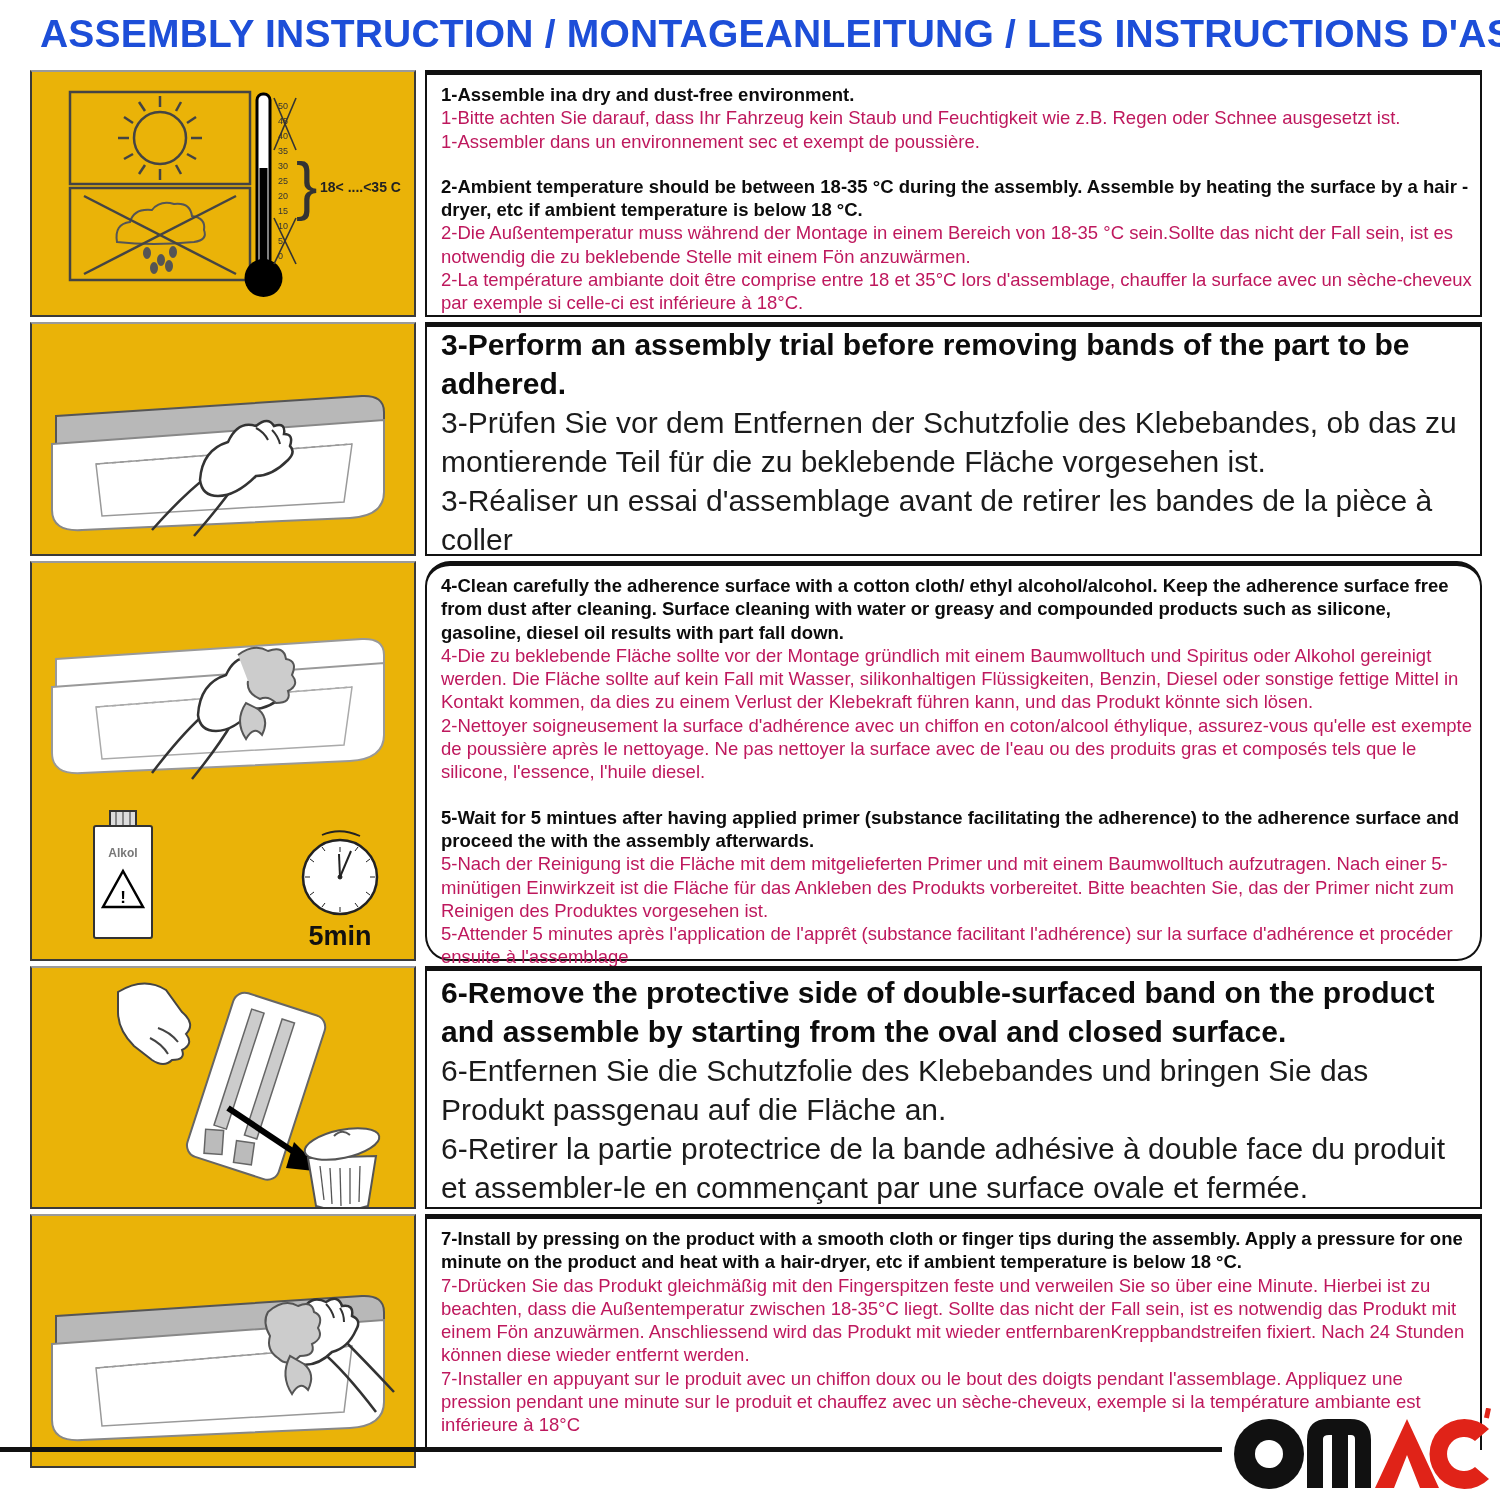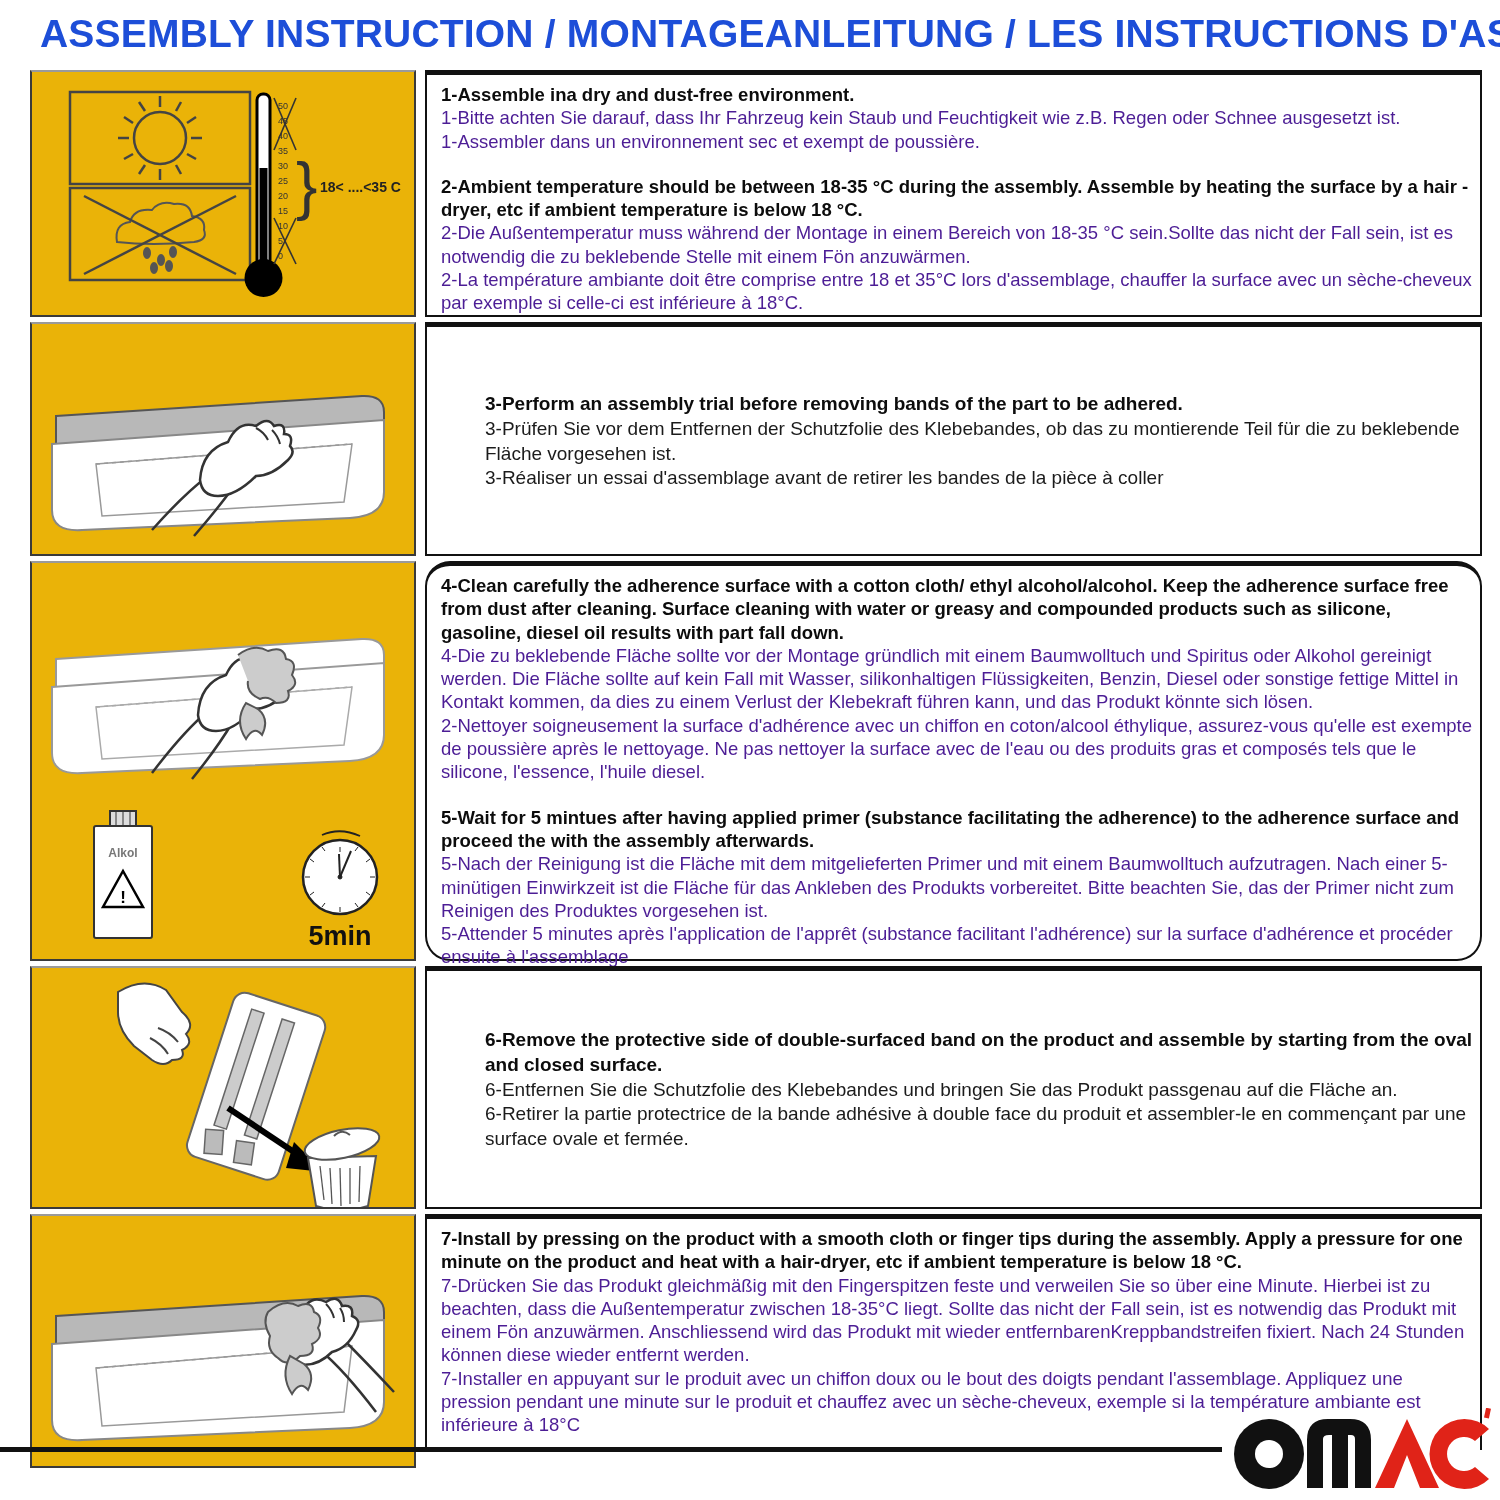--- a/index.html
+++ b/index.html
@@ -16,24 +16,24 @@
     position:absolute;left:30px;width:386px;background:#eab308;
     border:2px solid #3a3a3a;border-top-color:#9a9a9a;box-sizing:border-box;
   }
   .text-box{
     position:absolute;left:425px;width:1057px;background:#fff;
     border:2px solid #111;border-top:5px solid #111;box-sizing:border-box;
     padding:8px 7px 6px 14px;
   }
   .vcenter{display:flex;flex-direction:column;justify-content:center;}
   p{margin:0;}
-  .txt{font-size:18.5px;line-height:1.26;color:#4c1d95;}
+  .txt{font-size:18.5px;line-height:1.26;color:#be185d;}
   .bold{font-weight:bold;color:#0c0c0c;}
   .gap{margin-top:22px;}
-  .big{font-size:19px;line-height:1.3;margin-left:44px;}
+  .big{font-size:30px;line-height:1.3;}
   svg{display:block;}
   .bottom-rule{position:absolute;left:0;top:1447px;width:1222px;height:5px;background:#111;}
   .logo-wrap{position:absolute;left:1233px;top:1408px;width:262px;height:92px;}
 </style>
 </head>
 <body>
 
 <div class="page-title">ASSEMBLY INSTRUCTION / MONTAGEANLEITUNG / LES INSTRUCTIONS D'ASSEMBLAGE</div>
 
 <div class="row" style="top:70px;height:247px;">

